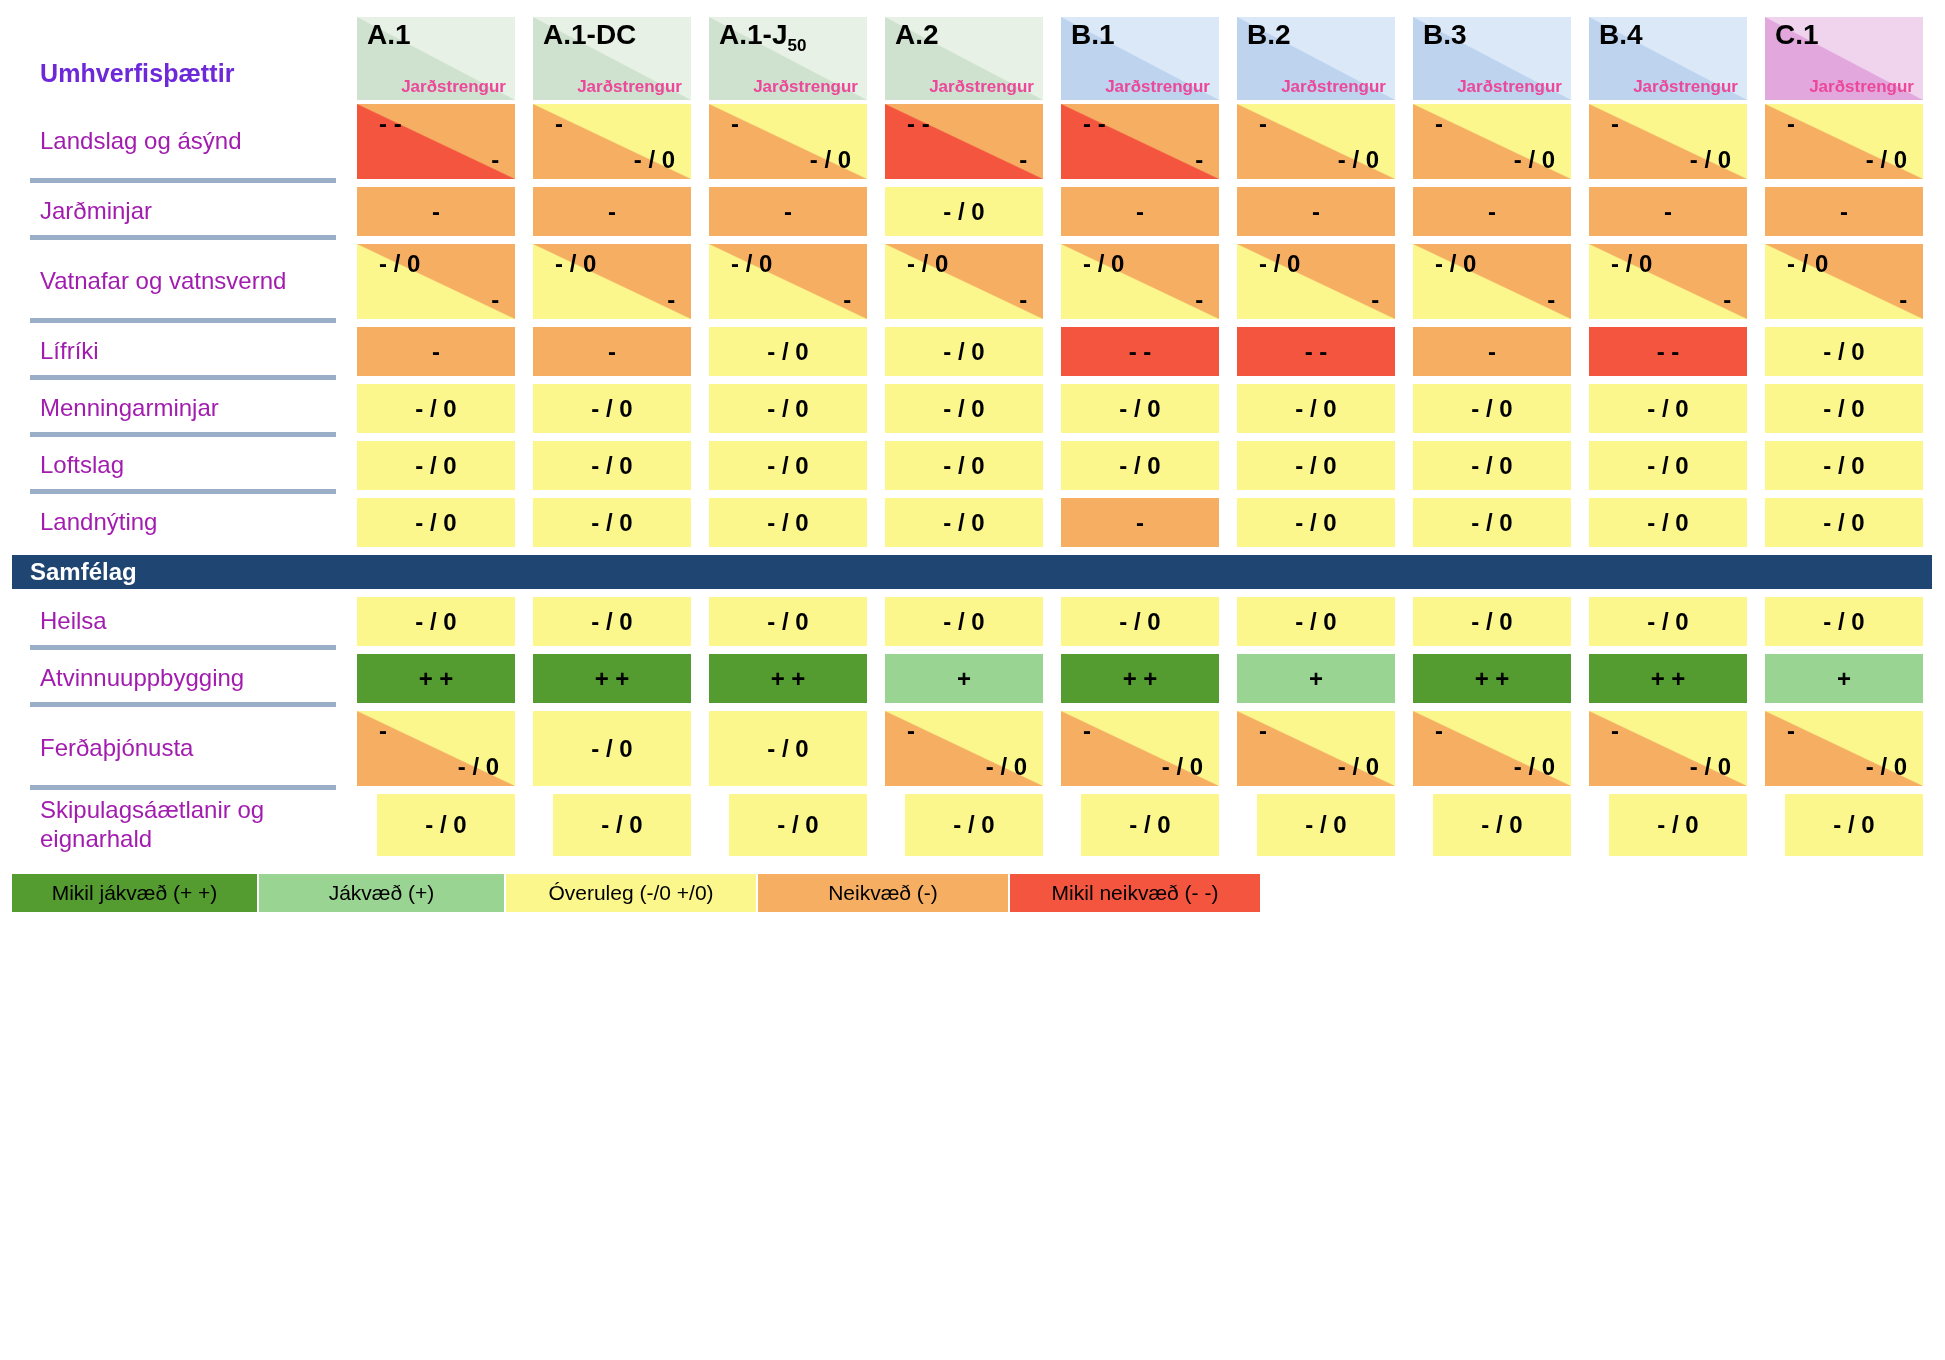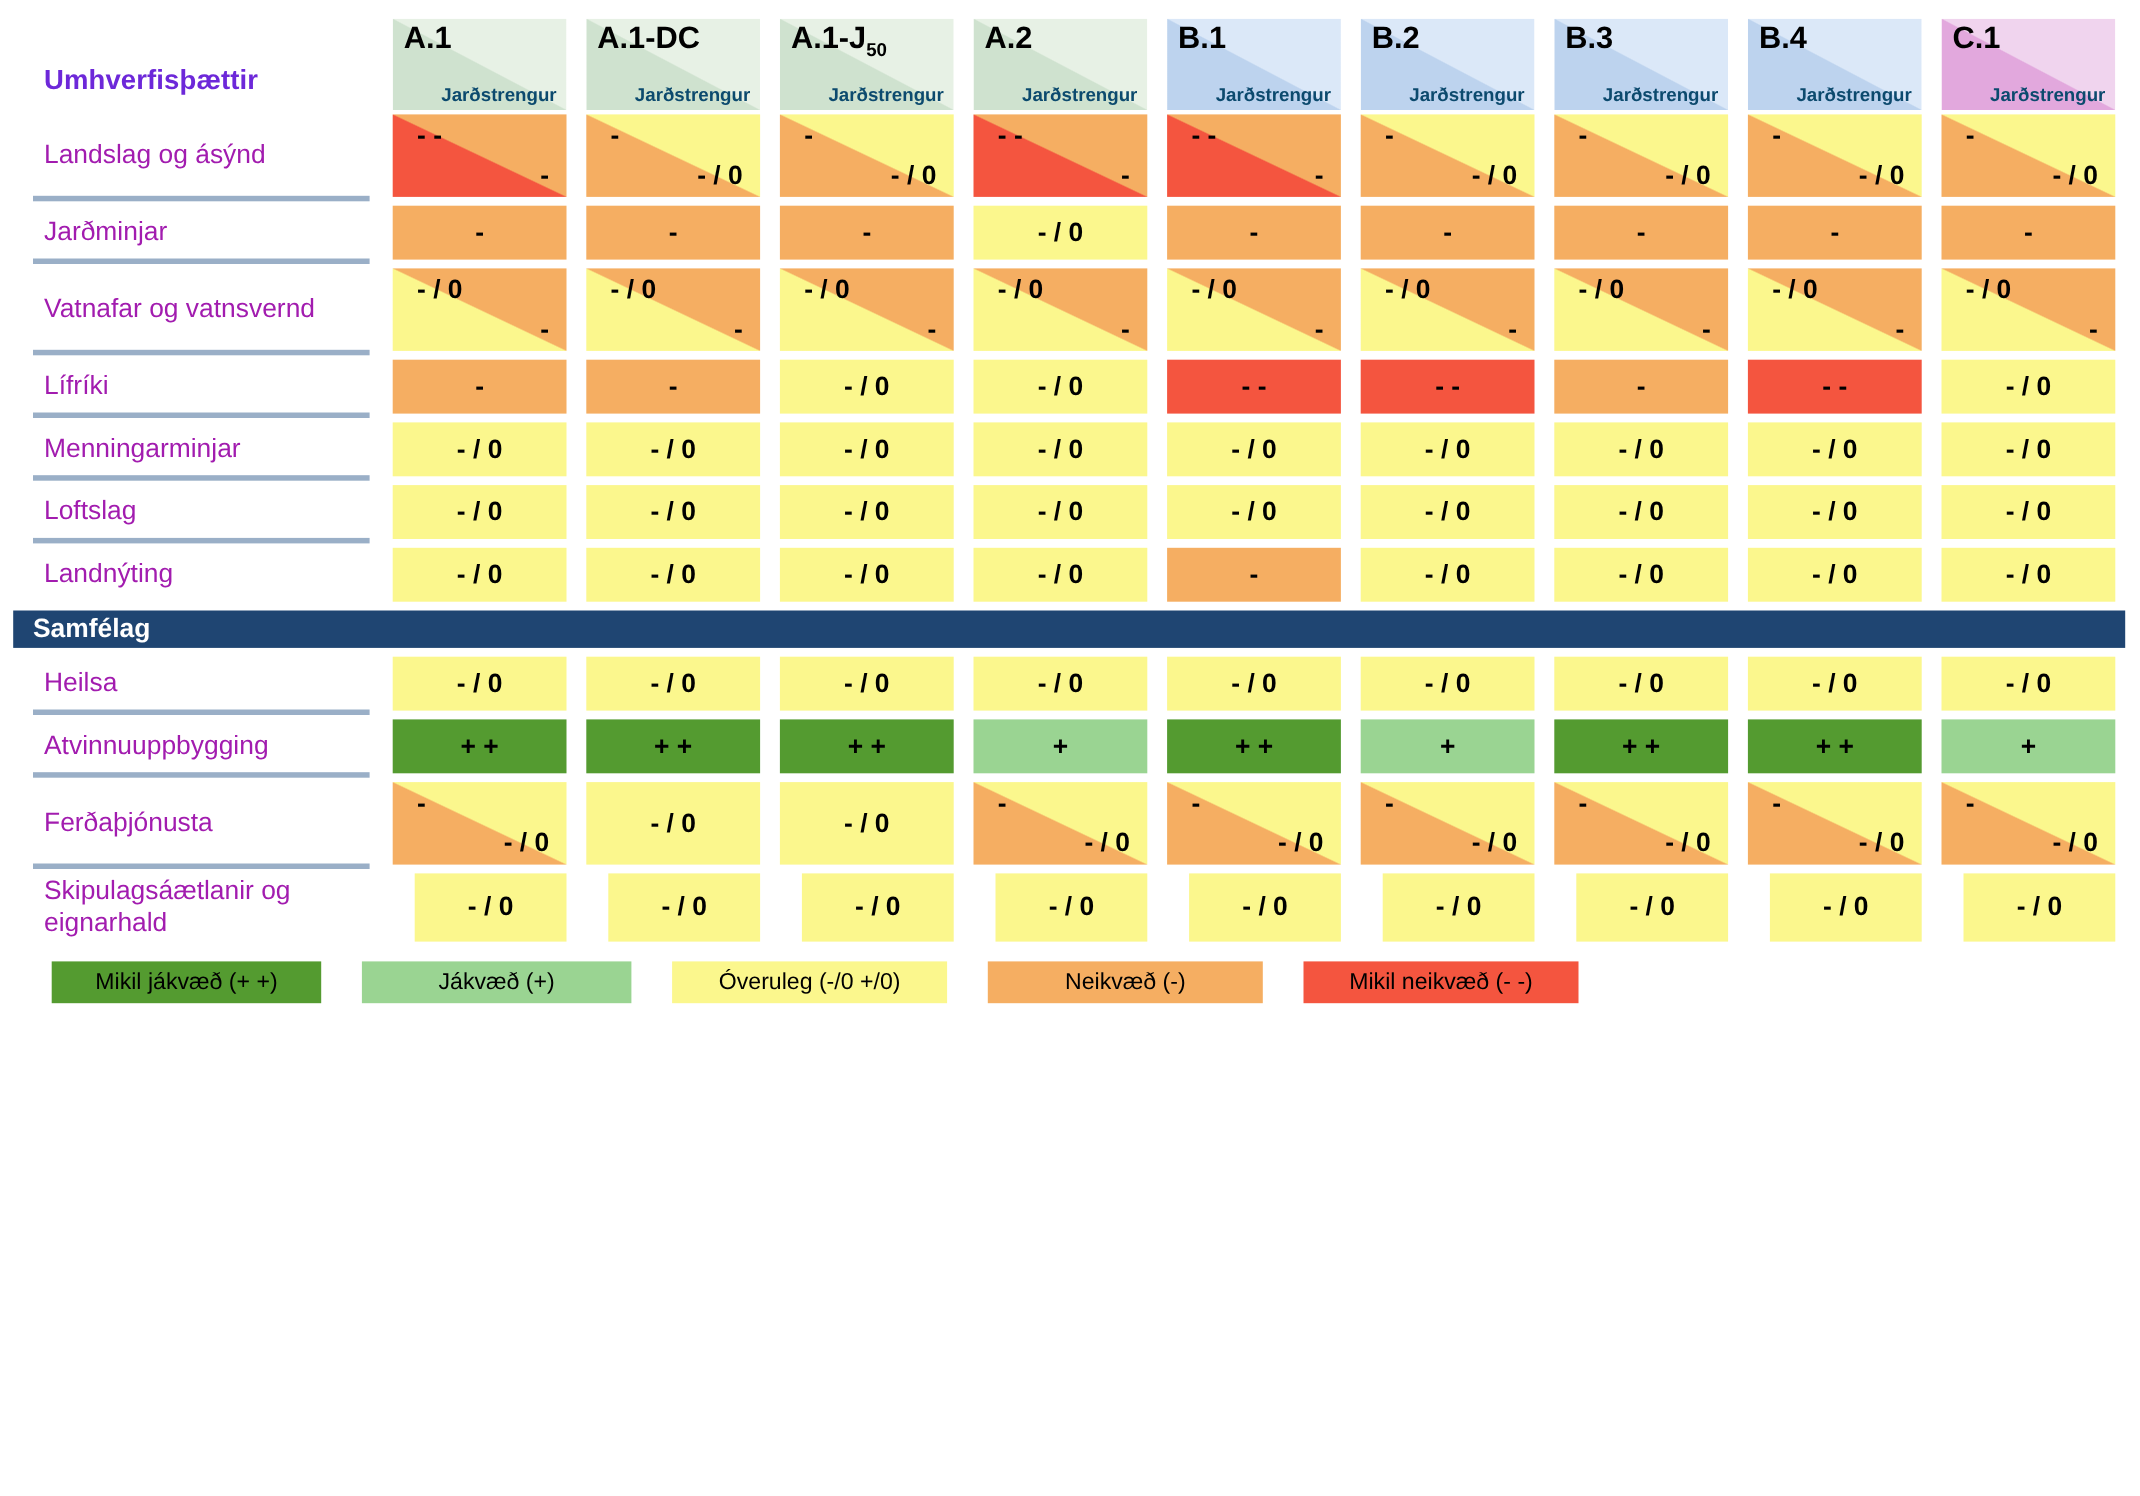--- a/index.html
+++ b/index.html
@@ -40,21 +40,21 @@
     position:absolute;inset:0;
   }
   .hdr-cell .code{
     position:absolute;left:10px;top:4px;
     font-size:28px;font-weight:bold;color:#000;
     line-height:1;
   }
   .hdr-cell .code sub{font-size:17px;}
   .hdr-cell .sub{
     position:absolute;right:9px;bottom:5px;
-    font-size:17px;font-weight:bold;color:#0c4a6e;
+    font-size:17px;font-weight:bold;color:#ec4899;
     line-height:1;
   }
 
   
   .band{
     width:1920px;margin-left:12px;
     background:#1f4572;
     color:#ffffff;
     font-size:24px;font-weight:bold;
     height:34px;line-height:34px;
@@ -110,21 +110,20 @@
     display:flex;
     margin-left:12px;
     margin-top:14px;
     gap:2px;
   }
   .legend-item{
     height:38px;line-height:38px;
     text-align:center;
     font-size:21px;color:#000;
     box-sizing:border-box;
-    margin-left:35px;
   }
 </style>
 </head>
 <body>
 
 <div id="matrix">
 
   <div class="hdr-row" id="hdr-row">
     <div class="hdr-corner">Umhverfisþættir</div>
   <div class="hdr-cell">

